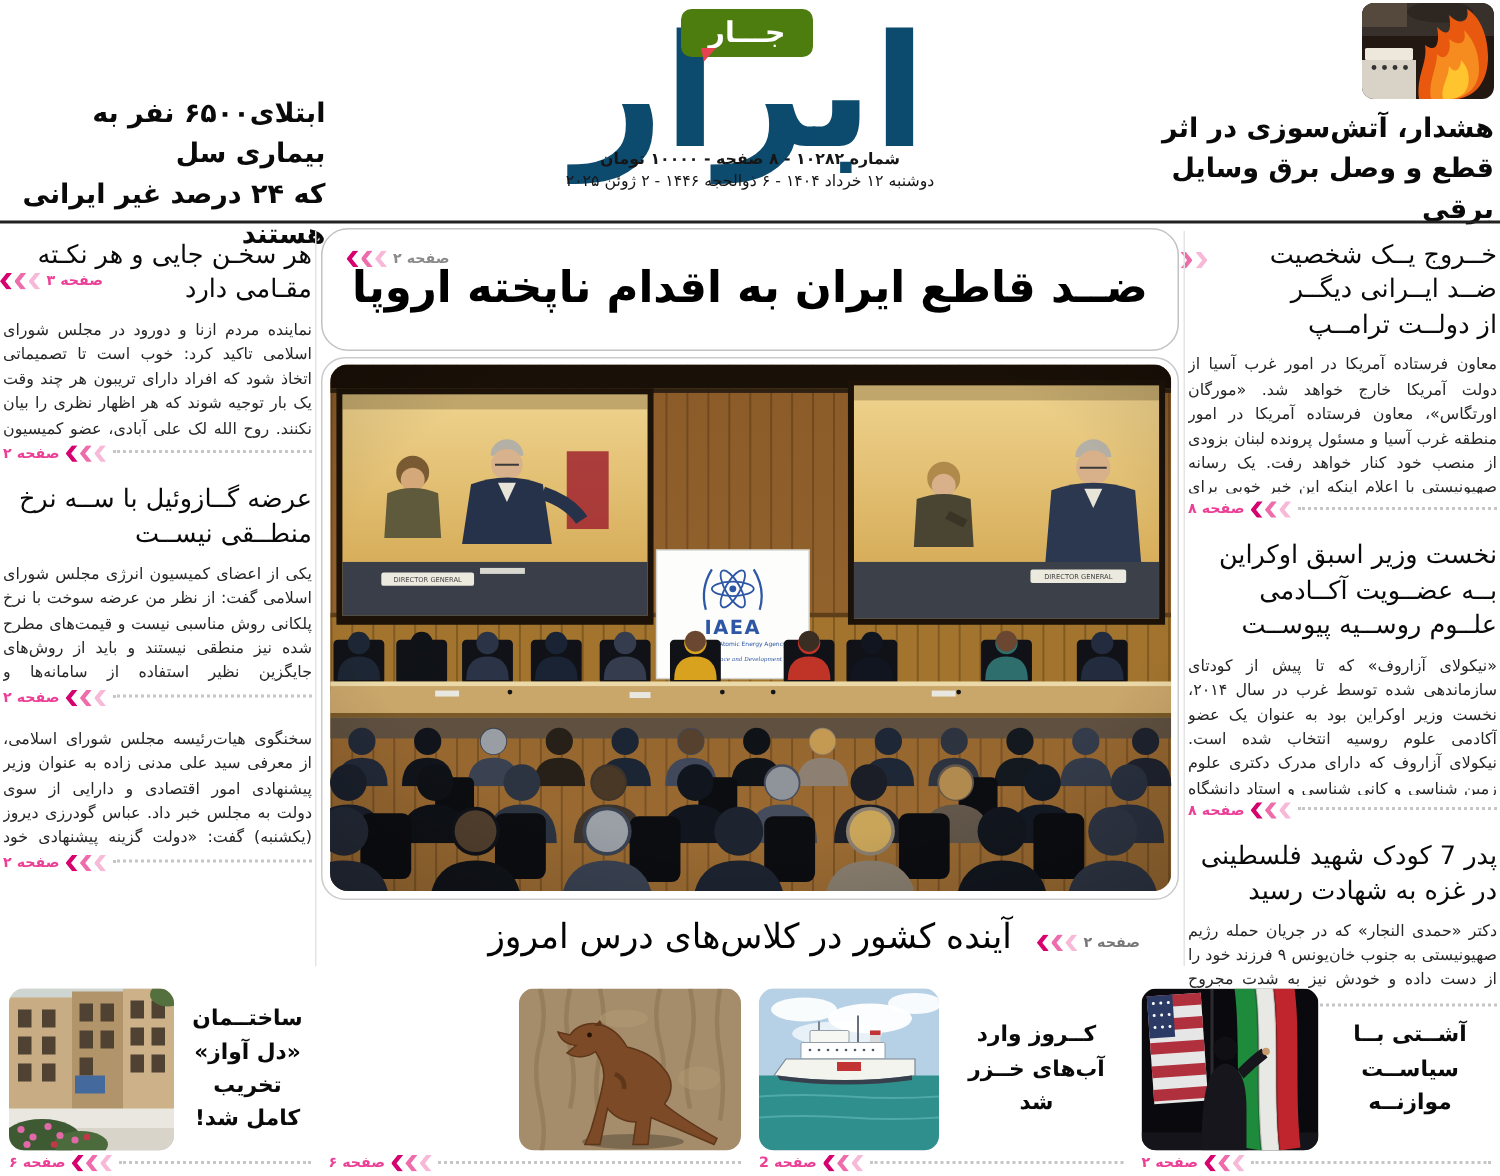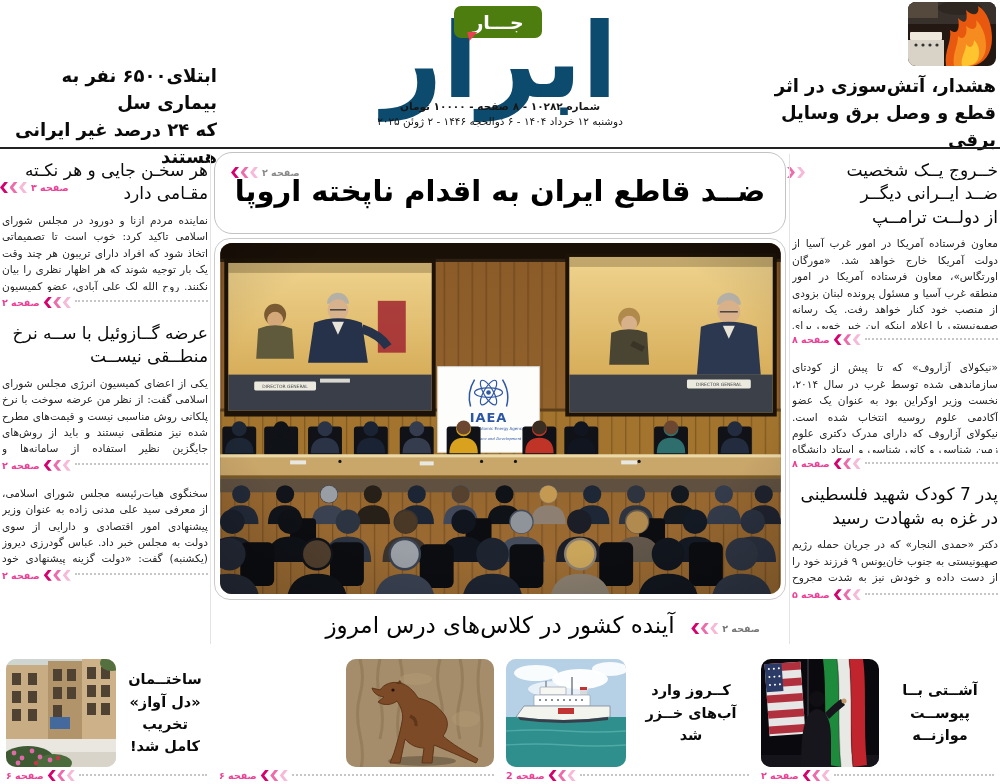--- a/index.html
+++ b/index.html
@@ -184,20 +184,23 @@
         <span class="pg">صفحه ۸</span>
         <span class="chev">
             <i></i>
             <i></i>
             <i></i>
           </span>
         <span class="dots"></span>
       </div>
     </div>
     <div class="story">
+      <h3>نخست وزیر اسبق اوکراین
+بــه عضــویت آکــادمی
+علــوم روســیه پیوســت</h3>
       <div class="bd h94">«نیکولای آزاروف» که تا پیش از کودتای سازماندهی شده توسط غرب در سال ۲۰۱۴، نخست وزیر اوکراین بود به عنوان یک عضو آکادمی علوم روسیه انتخاب شده است. نیکولای آزاروف که دارای مدرک دکتری علوم زمین شناسی و کانی شناسی و استاد دانشگاه فنی ملی دونتسک...</div>
       <div class="marker-line">
         <span class="pg">صفحه ۸</span>
         <span class="chev">
             <i></i>
             <i></i>
             <i></i>
           </span>
         <span class="dots"></span>
       </div>
@@ -434,21 +437,21 @@
           </span>
         <span class="pg">صفحه ۲</span>
       </span>
     </div>
   </div>
 
   <div class="strip">
 
     <div class="teaser t0">
       <div class="t-title">آشــتی بــا
-پیوســت موازنــه</div>
+سیاســت موازنــه</div>
       <div class="t-img">
         <svg viewBox="0 0 118 108">
           <rect width="118" height="108" fill="#0a0a0e"></rect>
           <rect y="96" width="118" height="12" fill="#14141a"></rect>
           <g transform="rotate(-4 24 40)">
             <rect x="6" y="4" width="36" height="72" fill="#e6e6e6"></rect>
             <g fill="#b0303e">
               <rect x="6" y="4" width="36" height="7.8"></rect>
                 <rect x="6" y="19.6" width="36" height="7.8"></rect>
               <rect x="6" y="35.2" width="36" height="7.8"></rect>

